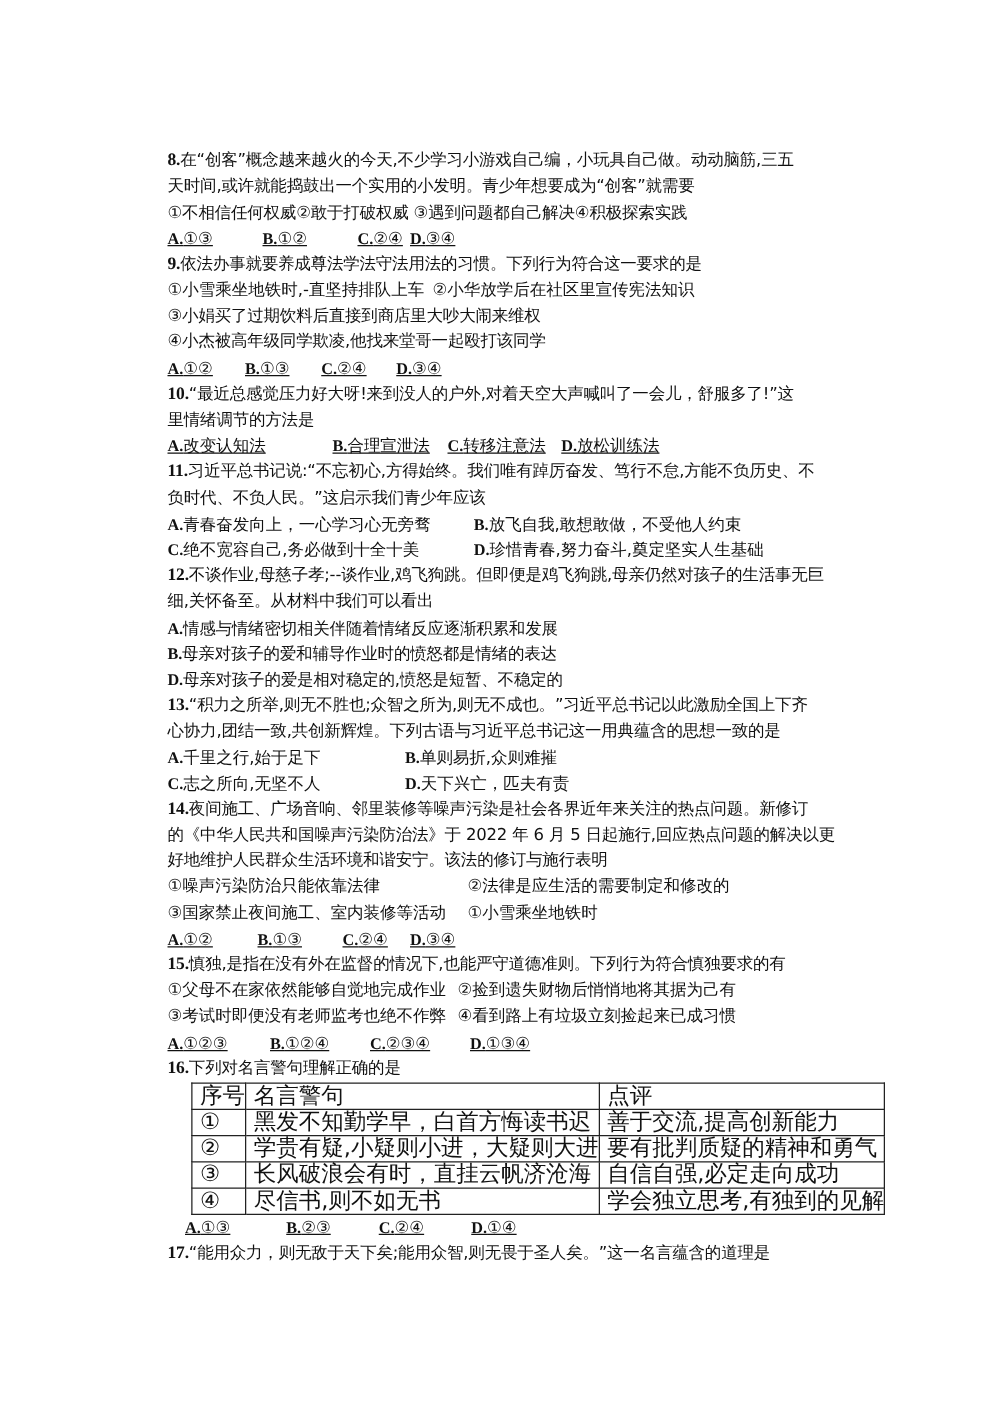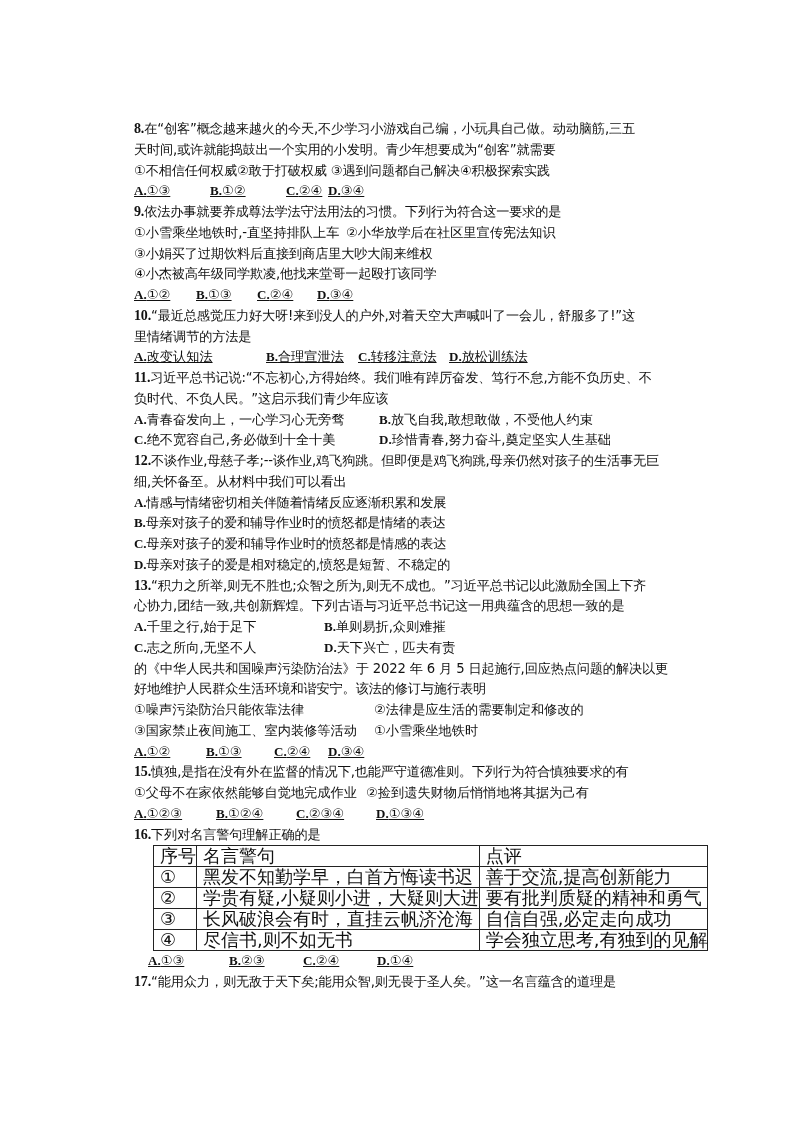--- a/index.html
+++ b/index.html
@@ -73,38 +73,38 @@
       <div style="width:245px"><span class="lbl">C.</span><span>绝不宽容自己,务必做到十全十美</span></div>
       <div><span class="lbl">D.</span><span>珍惜青春,努力奋斗,奠定坚实人生基础</span></div>
     </div>
   </div>
 
   <div>
     <div class="line"><span class="num">12.</span><span>不谈作业,母慈子孝;--谈作业,鸡飞狗跳。但即便是鸡飞狗跳,母亲仍然对孩子的生活事无巨</span></div>
     <div class="line">细,关怀备至。从材料中我们可以看出</div>
     <div class="line"><span class="lbl">A.</span><span>情感与情绪密切相关伴随着情绪反应逐渐积累和发展</span></div>
     <div class="line"><span class="lbl">B.</span><span>母亲对孩子的爱和辅导作业时的愤怒都是情绪的表达</span></div>
-    <div class="line"><span class="lbl">C.</span><span>母亲对孩子的爱和辅导作业时的愤怒都是情感的表达</span></div>
     <div class="line"><span class="lbl">D.</span><span>母亲对孩子的爱是相对稳定的,愤怒是短暂、不稳定的</span></div>
   </div>
 
   <div>
     <div class="line"><span class="num">13.</span><span>“积力之所举,则无不胜也;众智之所为,则无不成也。”习近平总书记以此激励全国上下齐</span></div>
     <div class="line">心协力,团结一致,共创新辉煌。下列古语与习近平总书记这一用典蕴含的思想一致的是</div>
     <div class="grid2">
       <div style="width:190px"><span class="lbl">A.</span><span>千里之行,始于足下</span></div>
       <div><span class="lbl">B.</span><span>单则易折,众则难摧</span></div>
     </div>
     <div class="grid2">
       <div style="width:190px"><span class="lbl">C.</span><span>志之所向,无坚不人</span></div>
       <div><span class="lbl">D.</span><span>天下兴亡，匹夫有责</span></div>
     </div>
   </div>
 
   <div>
+    <div class="line"><span class="num">14.</span><span>夜间施工、广场音响、邻里装修等噪声污染是社会各界近年来关注的热点问题。新修订</span></div>
     <div class="line">的《中华人民共和国噪声污染防治法》于 2022 年 6 月 5 日起施行,回应热点问题的解决以更</div>
     <div class="line">好地维护人民群众生活环境和谐安宁。该法的修订与施行表明</div>
     <div class="grid2">
       <div style="width:240px">①噪声污染防治只能依靠法律</div>
       <div>②法律是应生活的需要制定和修改的</div>
     </div>
     <div class="grid2">
       <div style="width:240px">③国家禁止夜间施工、室内装修等活动</div>
       <div>①小雪乘坐地铁时</div>
     </div>
@@ -114,20 +114,24 @@
       <span class="o" style="width:54px"><span class="lbl">C.</span><span>②④</span></span>
       <span class="o"><span class="lbl">D.</span><span>③④</span></span>
     </div>
   </div>
 
   <div>
     <div class="line"><span class="num">15.</span><span>慎独,是指在没有外在监督的情况下,也能严守道德准则。下列行为符合慎独要求的有</span></div>
     <div class="grid2">
       <div style="width:232px">①父母不在家依然能够自觉地完成作业</div>
       <div>②捡到遗失财物后悄悄地将其据为己有</div>
+    </div>
+    <div class="grid2">
+      <div style="width:232px">③考试时即便没有老师监考也绝不作弊</div>
+      <div>④看到路上有垃圾立刻捡起来已成习惯</div>
     </div>
     <div class="opts">
       <span class="o" style="width:82px"><span class="lbl">A.</span><span>①②③</span></span>
       <span class="o" style="width:80px"><span class="lbl">B.</span><span>①②④</span></span>
       <span class="o" style="width:80px"><span class="lbl">C.</span><span>②③④</span></span>
       <span class="o"><span class="lbl">D.</span><span>①③④</span></span>
     </div>
   </div>
 
   <div>

